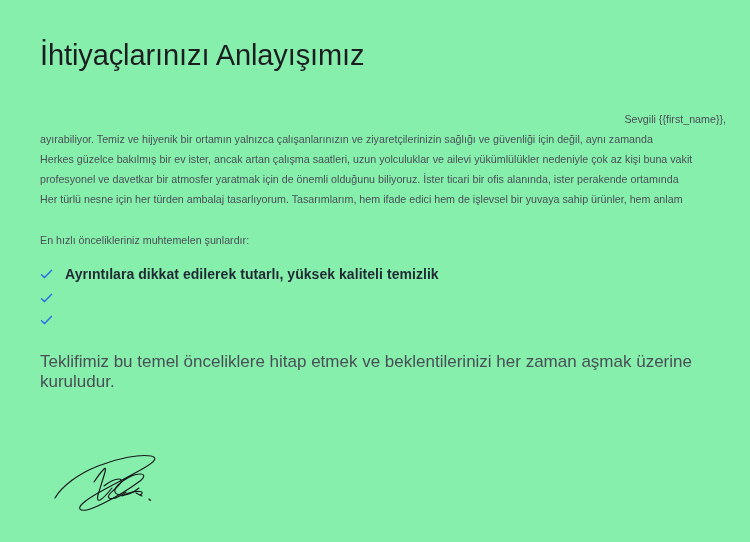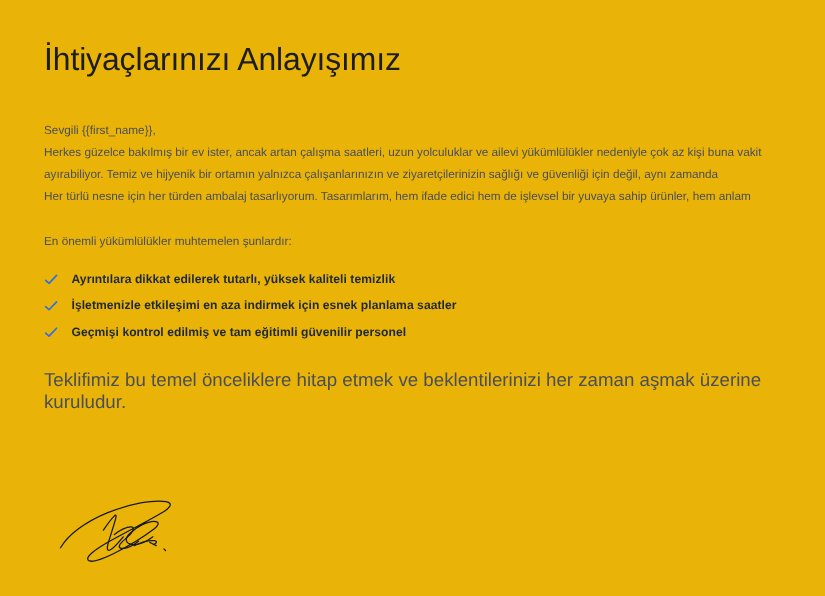--- a/index.html
+++ b/index.html
@@ -14,21 +14,21 @@
     background: #ffffff;
     font-family: "Liberation Sans", sans-serif;
     color: #3a3f47;
     overflow: hidden;
   }
 
   .page {
     position: relative;
     width: 750px;
     height: 542px;
-    background: #eab308;
+    background: #86efac;
     padding: 0;
   }
 
   .content {
     position: absolute;
     left: 40px;
     top: 0;
     width: 686px;
   }
 
@@ -42,20 +42,21 @@
     color: #1b1d20;
     font-family: "Liberation Sans", sans-serif;
   }
 
   .salutation {
     margin: 0;
     padding-top: 35px;
     font-size: 10.7px;
     line-height: 20px;
     color: #4a4f57;
+    text-align: right;
   }
 
   .body-para {
     margin: 0;
     padding-top: 0px;
     font-size: 10.7px;
     line-height: 20px;
     color: #4a4f57;
   }
 
@@ -71,21 +72,21 @@
 
   .benefits {
     list-style: none;
     margin: 0;
     padding: 16px 0 0 0;
   }
   .benefit-item {
     display: flex;
     align-items: flex-start;
     padding: 0 0 7px 0;
-    font-size: 11px;
+    font-size: 14px;
     line-height: 17px;
   }
   .check-icon {
     flex: 0 0 auto;
     width: 13px;
     height: 13px;
     margin-top: 2px;
     margin-right: 12px;
     display: block;
   }
@@ -118,51 +119,50 @@
 
 <div class="page">
 
   <div class="content">
 
     <h1 class="doc-title">İhtiyaçlarınızı Anlayışımız</h1>
 
     <p class="salutation">Sevgili {{first_name}},</p>
 
     <div class="body-para">
+      <span class="ln">ayırabiliyor. Temiz ve hijyenik bir ortamın yalnızca çalışanlarınızın ve ziyaretçilerinizin sağlığı ve güvenliği için değil, aynı zamanda</span>
       <span class="ln">Herkes güzelce bakılmış bir ev ister, ancak artan çalışma saatleri, uzun yolculuklar ve ailevi yükümlülükler nedeniyle çok az kişi buna vakit</span>
-      <span class="ln">ayırabiliyor. Temiz ve hijyenik bir ortamın yalnızca çalışanlarınızın ve ziyaretçilerinizin sağlığı ve güvenliği için değil, aynı zamanda</span>
+      <span class="ln">profesyonel ve davetkar bir atmosfer yaratmak için de önemli olduğunu biliyoruz. İster ticari bir ofis alanında, ister perakende ortamında</span>
       <span class="ln">Her türlü nesne için her türden ambalaj tasarlıyorum. Tasarımlarım, hem ifade edici hem de işlevsel bir yuvaya sahip ürünler, hem anlam</span>
     </div>
 
-    <p class="lead-in">En önemli yükümlülükler muhtemelen şunlardır:</p>
+    <p class="lead-in">En hızlı öncelikleriniz muhtemelen şunlardır:</p>
 
     <ul class="benefits">
       <li class="benefit-item">
         <span class="check-icon">
           <svg width="13" height="13" viewBox="0 0 13 13" aria-hidden="true">
             <path d="M1.5 6.8 L4.6 9.6 L11.4 2.4" fill="none" stroke="#2f6fe4" stroke-width="1.5" stroke-linecap="round" stroke-linejoin="round"></path>
           </svg>
         </span>
         <span class="benefit-text">Ayrıntılara dikkat edilerek tutarlı, yüksek kaliteli temizlik</span>
       </li>
       <li class="benefit-item">
         <span class="check-icon">
           <svg width="13" height="13" viewBox="0 0 13 13" aria-hidden="true">
             <path d="M1.5 6.8 L4.6 9.6 L11.4 2.4" fill="none" stroke="#2f6fe4" stroke-width="1.5" stroke-linecap="round" stroke-linejoin="round"></path>
           </svg>
         </span>
-        <span class="benefit-text">İşletmenizle etkileşimi en aza indirmek için esnek planlama saatler</span>
       </li>
       <li class="benefit-item">
         <span class="check-icon">
           <svg width="13" height="13" viewBox="0 0 13 13" aria-hidden="true">
             <path d="M1.5 6.8 L4.6 9.6 L11.4 2.4" fill="none" stroke="#2f6fe4" stroke-width="1.5" stroke-linecap="round" stroke-linejoin="round"></path>
           </svg>
         </span>
-        <span class="benefit-text">Geçmişi kontrol edilmiş ve tam eğitimli güvenilir personel</span>
       </li>
     </ul>
 
     <p class="closing">Teklifimiz bu temel önceliklere hitap etmek ve beklentilerinizi her zaman aşmak üzerine kuruludur.</p>
 
   </div>
 
   <div class="signature">
     <svg width="150" height="66" viewBox="0 0 150 66" aria-hidden="true">
       <g fill="none" stroke="#15181c" stroke-width="1.15" stroke-linecap="round" stroke-linejoin="round">

